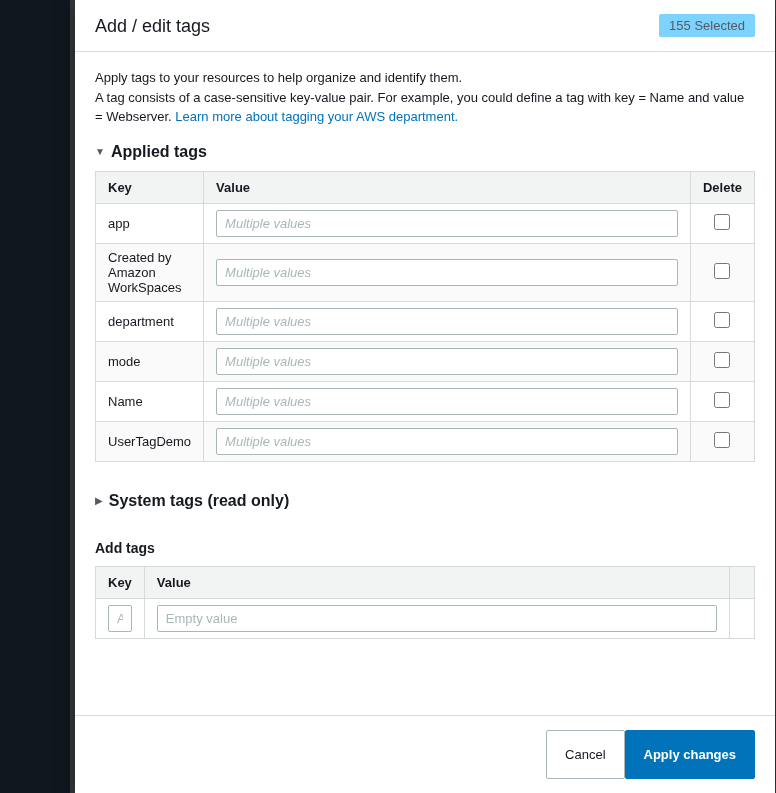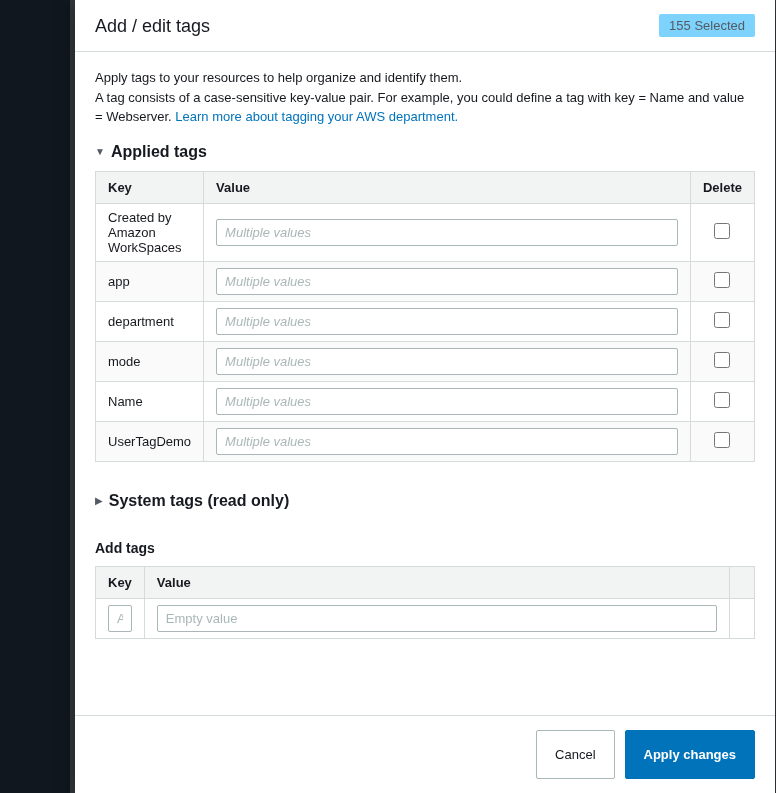--- a/index.html
+++ b/index.html
@@ -216,21 +216,20 @@
       color: #16191f;
       margin-bottom: 10px;
     }
 
     
     .modal-footer {
       padding: 14px 20px;
       border-top: 1px solid #d5dbdb;
       display: flex;
       justify-content: flex-end;
-      gap: 10px;
       background: #fff;
     }
 
     .btn-cancel {
       padding: 8px 18px;
       background: #fff;
       border: 1px solid #aab7b8;
       border-radius: 2px;
       color: #16191f;
       font-size: 13px;
@@ -280,26 +279,26 @@
       <table class="tags-table">
         <thead>
           <tr>
             <th class="col-key">Key</th>
             <th class="col-value">Value</th>
             <th class="col-delete">Delete</th>
           </tr>
         </thead>
         <tbody id="applied-tags-tbody">
         <tr>
+              <td class="col-key">app</td>
+              <td class="col-value"><input type="text" class="tag-input" placeholder="Multiple values" style=""></td>
+              <td class="col-delete"><input type="checkbox" class="delete-checkbox" style=""></td>
+            </tr>
+            <tr>
               <td class="col-key">Created by Amazon WorkSpaces</td>
-              <td class="col-value"><input type="text" class="tag-input" placeholder="Multiple values" style=""></td>
-              <td class="col-delete"><input type="checkbox" class="delete-checkbox" style=""></td>
-            </tr>
-            <tr>
-              <td class="col-key">app</td>
               <td class="col-value"><input type="text" class="tag-input" placeholder="Multiple values" style=""></td>
               <td class="col-delete"><input type="checkbox" class="delete-checkbox" style=""></td>
             </tr>
             <tr>
               <td class="col-key">department</td>
               <td class="col-value"><input type="text" class="tag-input" placeholder="Multiple values" style=""></td>
               <td class="col-delete"><input type="checkbox" class="delete-checkbox" style=""></td>
             </tr>
             <tr>
               <td class="col-key">mode</td>

